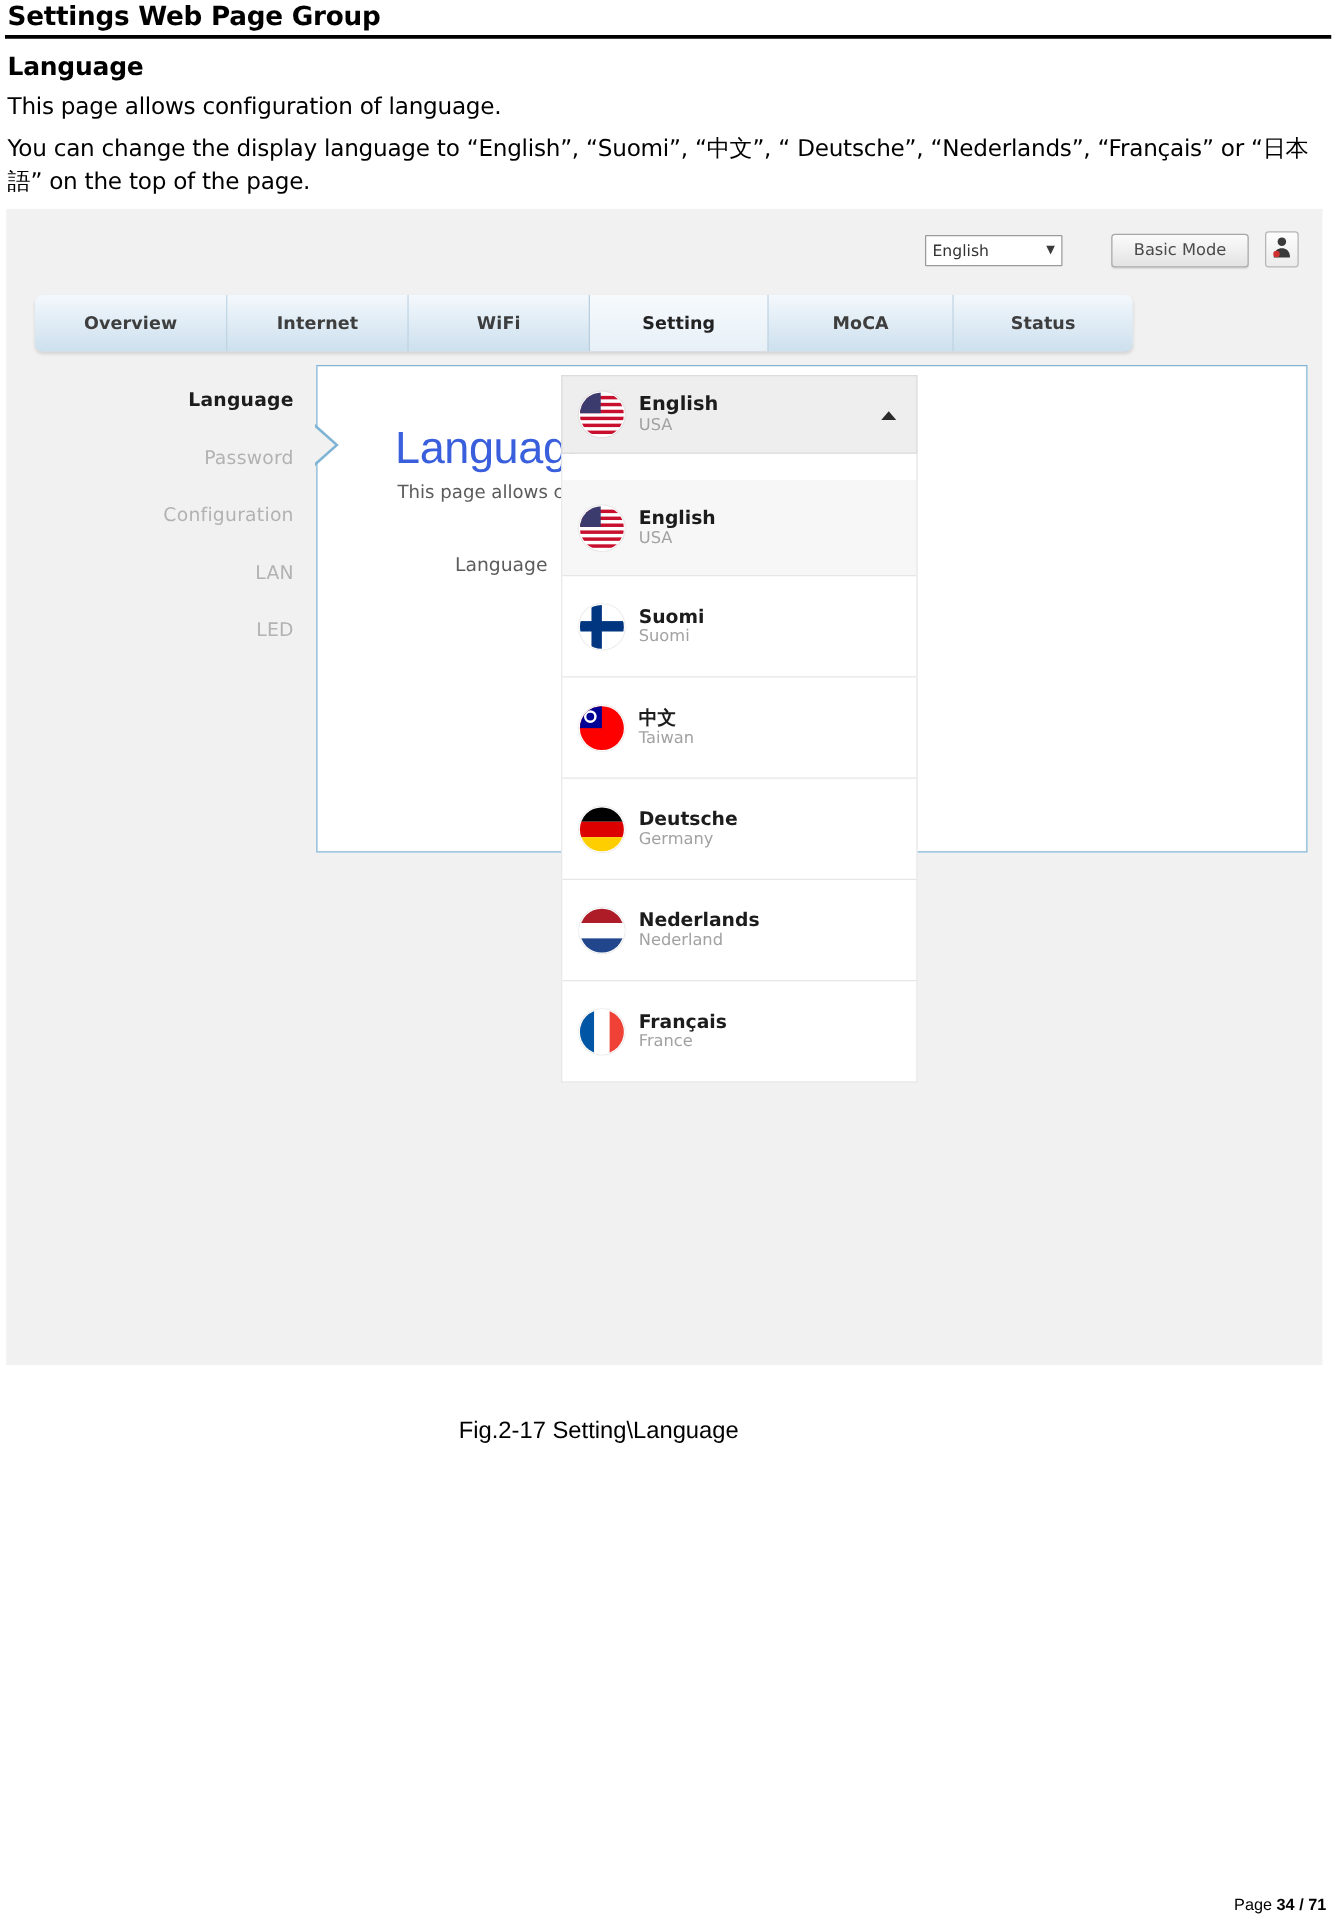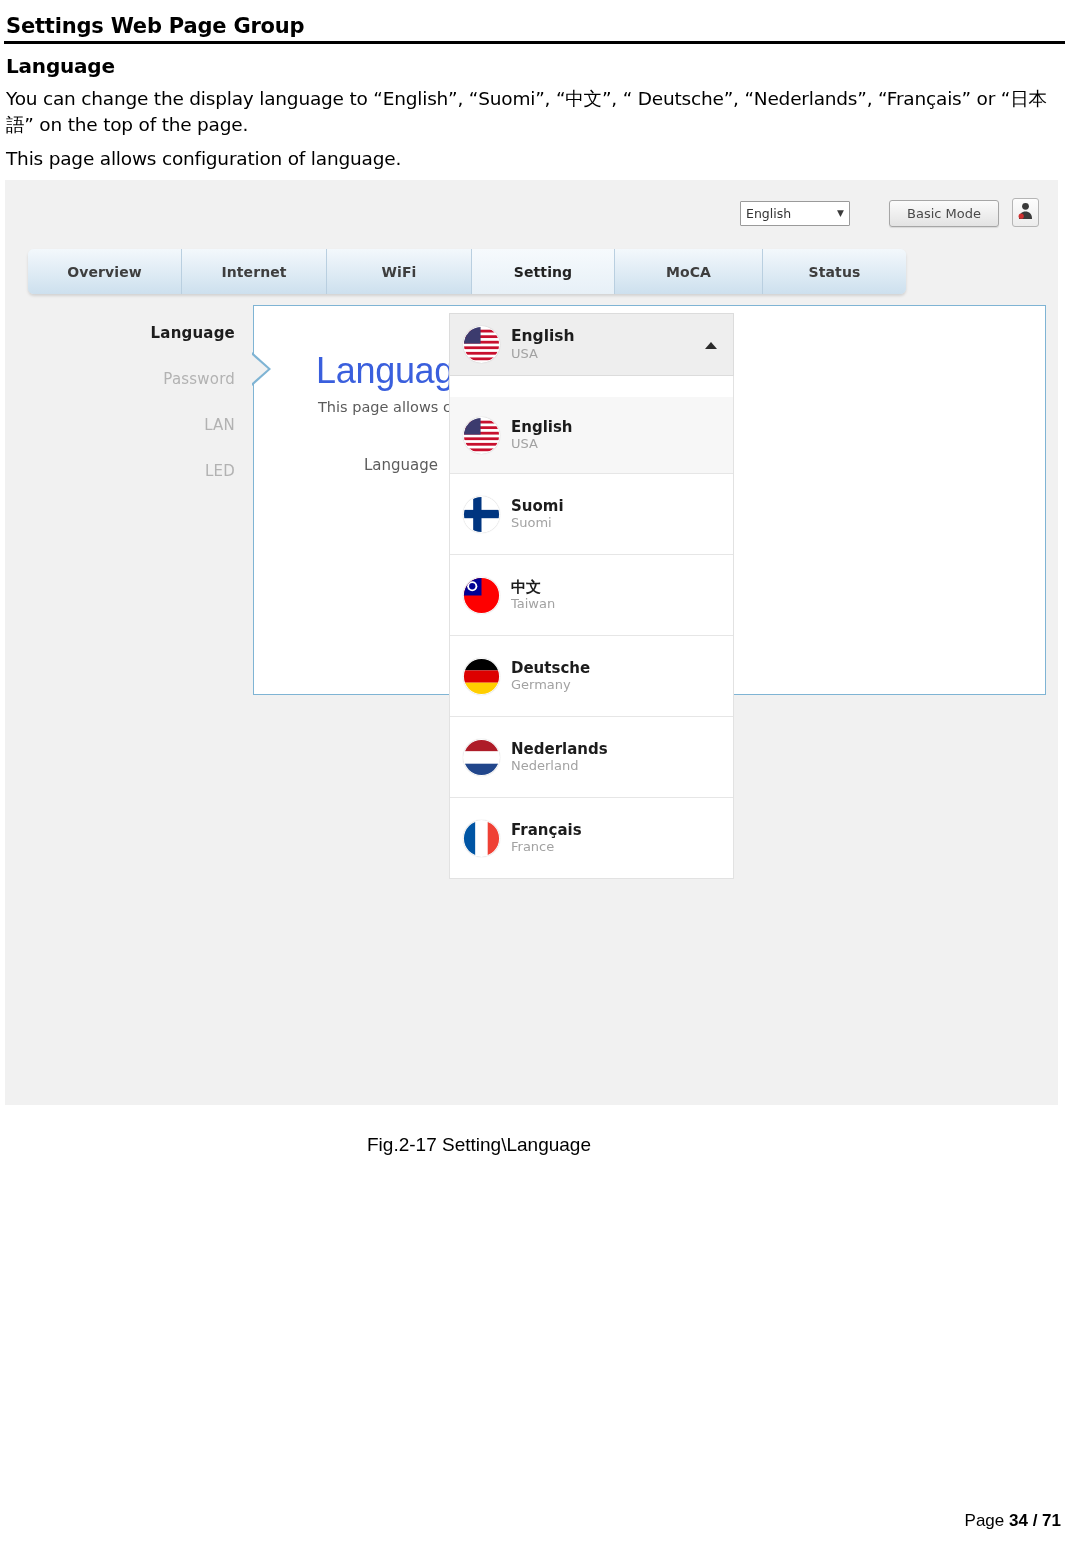--- a/index.html
+++ b/index.html
@@ -11,21 +11,21 @@
     width: 1069px; height: 1541px;
     font-family: "DejaVu Sans", "Liberation Sans", sans-serif;
     position: relative;
     overflow: hidden;
   }
 
   
   .doc {
     position: absolute;
     left: 0; top: 0; right: 0; bottom: 0;
-    padding: 13px 4px;
+    padding: 0 4px;
   }
   .doc-header {
     font-size: 21px;
     font-weight: bold;
     color: #000;
     letter-spacing: -0.2px;
     padding: 2px 0 2px 2px;
     line-height: 1.12;
   }
   .doc-rule {
@@ -280,37 +280,37 @@
     text-align: center;
     font-size: 19px;
     color: #000;
     font-family: "Liberation Sans", sans-serif;
   }
 
   
   .footer {
     position: absolute;
     right: 8px; bottom: 10px;
-    font-size: 17px;
+    font-size: 13px;
     color: #000;
     font-family: "Liberation Sans", sans-serif;
   }
   .footer b { font-weight: bold; }
 </style>
 </head>
 <body>
 
 <div class="doc">
 
   <div class="doc-header">Settings Web Page Group</div>
   <div class="doc-rule"></div>
 
   <h2 class="section-title">Language</h2>
+  <p class="body-text">This page allows configuration of language.</p>
   <p class="body-text">You can change the display language to “English”, “Suomi”, “中文”, “ Deutsche”, “Nederlands”, “Français” or “日本語” on the top of the page.</p>
-  <p class="body-text">This page allows configuration of language.</p>
 
   <div class="shot">
 
     <div class="topbar">
       <div class="lang-select">
         <span class="val">English</span>
         <span class="caret">▼</span>
       </div>
       <div class="basic-mode-btn">
         <span>Basic Mode</span>
@@ -343,20 +343,21 @@
           <span>MoCA</span>
         </div>
       <div class="tab tab-status">
           <span>Status</span>
         </div>
     </div>
 
     <div class="sidebar">
       <div class="side-item active">Language</div>
       <div class="side-item">Password</div>
+      <div class="side-item">Configuration</div>
       <div class="side-item">LAN</div>
       <div class="side-item">LED</div>
     </div>
 
     <div class="panel">
       <div class="panel-title">Language</div>
       <div class="panel-sub">This page allows configuration of multi language.</div>
       <div class="form-label">Language</div>
     </div>
 

